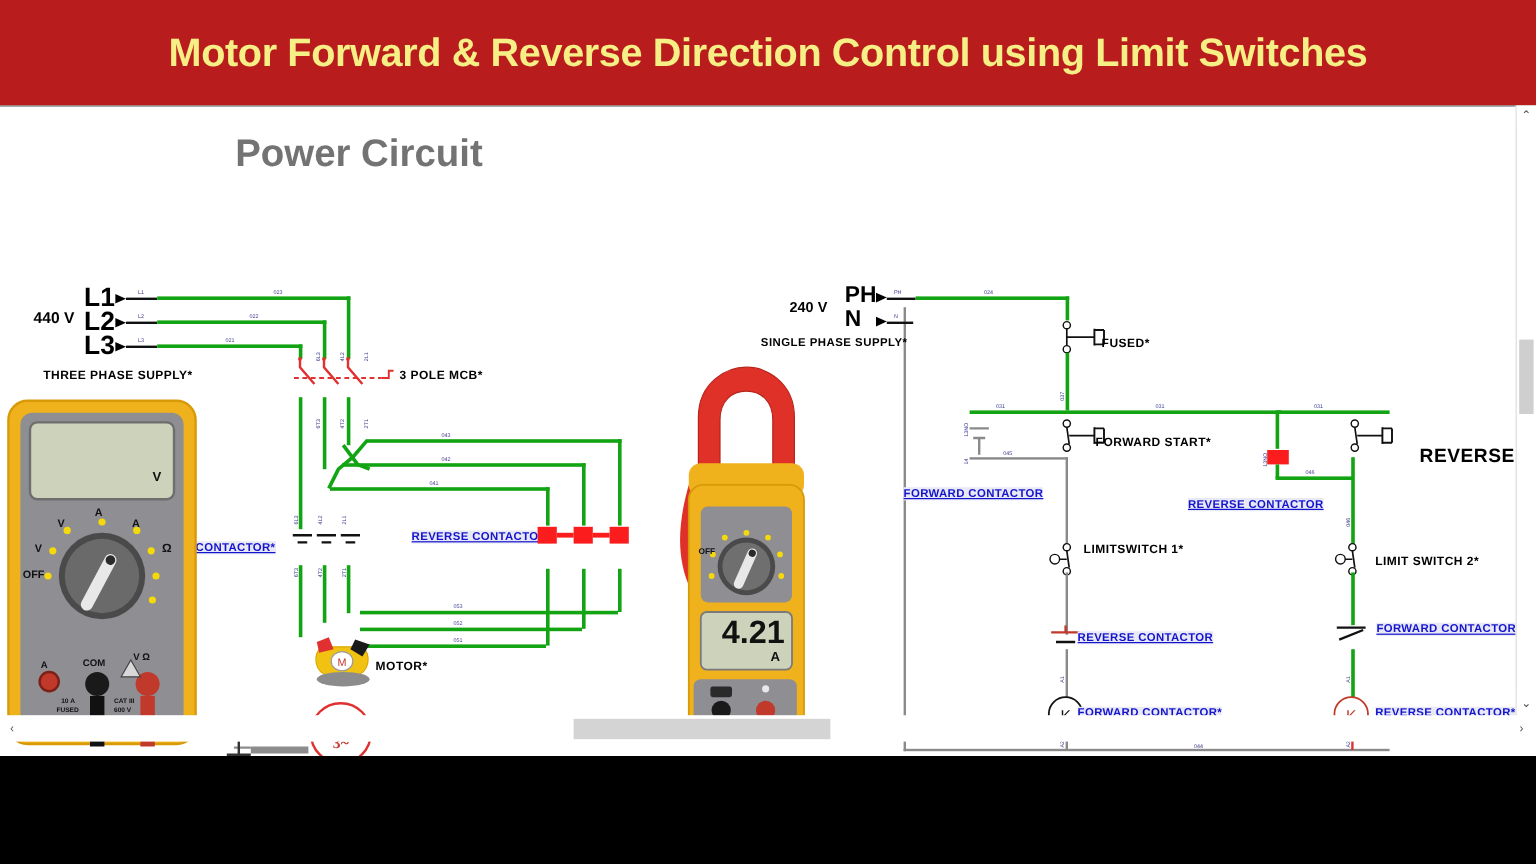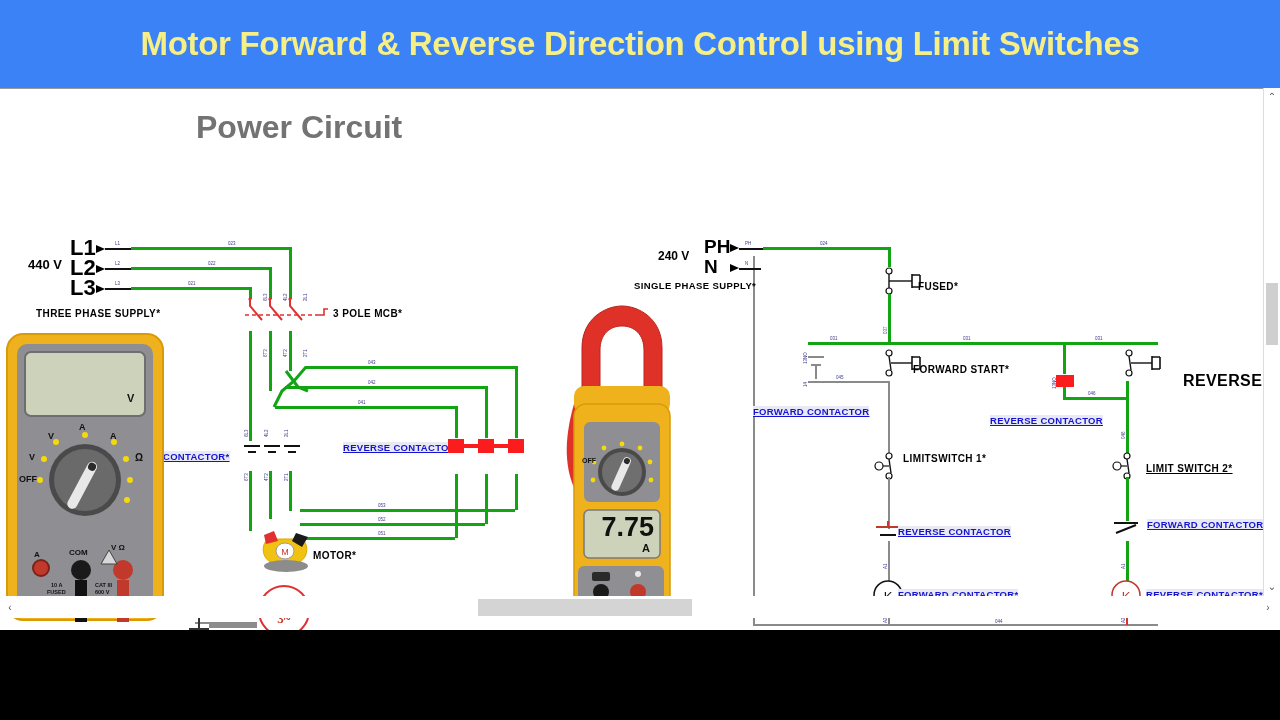--- a/index.html
+++ b/index.html
@@ -6,21 +6,21 @@
   html,body{margin:0;padding:0;}
   body{
     width:1280px;height:720px;overflow:hidden;background:#000000;
     font-family:"Liberation Sans",sans-serif;
   }
   #app{position:relative;width:1280px;height:720px;background:#000000;}
 
   
   .title-bar{
     position:absolute;left:0;top:0;width:1280px;height:88px;
-    background:#3b82f6;display:flex;align-items:center;justify-content:center;
+    background:#b91c1c;display:flex;align-items:center;justify-content:center;
   }
   .title-text{
     color:#f6ef85;font-size:33px;font-weight:bold;letter-spacing:-0.3px;
     white-space:nowrap;font-family:"Liberation Sans",sans-serif;
   }
 
   
   .footer-bar{
     position:absolute;left:0;top:630px;width:1280px;height:90px;
     background:#000000;display:flex;align-items:center;justify-content:center;
@@ -365,21 +365,21 @@
 
         <div class="wire wire-v" style="left:1126px;top:292px;height:74px;"></div>
         <div class="wirenum wirenum-v" style="left:1121px;top:350px;">046</div>
         <svg style="position:absolute;left:1106px;top:363px;" width="40" height="28">
           <circle cx="21" cy="4" r="3" fill="#fff" stroke="#111" stroke-width="1.2"></circle>
           <circle cx="21" cy="24" r="3" fill="#fff" stroke="#111" stroke-width="1.2"></circle>
           <line x1="21" y1="7" x2="23" y2="21" stroke="#111" stroke-width="1.4"></line>
           <circle cx="11" cy="14" r="4" fill="#fff" stroke="#111" stroke-width="1.2"></circle>
           <line x1="15" y1="14" x2="21" y2="14" stroke="#111" stroke-width="1.2"></line>
         </svg>
-        <div class="lbl lbl-black" style="left:1146px;top:374px;font-size:10px;text-decoration:underline;">LIMIT SWITCH 2*</div>
+        <div class="lbl lbl-black" style="left:1146px;top:374px;font-size:10px;">LIMIT SWITCH 2*</div>
         <div class="wire wire-v" style="left:1126px;top:388px;height:44px;"></div>
 
         <svg style="position:absolute;left:1110px;top:428px;" width="34" height="28">
           <line x1="4" y1="6" x2="28" y2="6" stroke="#111" stroke-width="2"></line>
           <line x1="6" y1="16" x2="26" y2="8" stroke="#111" stroke-width="2"></line>
         </svg>
         <div class="lbl-link" style="left:1147px;top:430px;">FORWARD CONTACTOR</div>
         <div class="wire wire-v" style="left:1126px;top:452px;height:40px;"></div>
 
         <svg style="position:absolute;left:1104px;top:488px;" width="44" height="44">
@@ -459,21 +459,21 @@
             <rect x="58" y="152" width="8" height="36" rx="4" fill="#e8e8e8"></rect>
             <circle cx="62" cy="156" r="3" fill="#2a2a2a"></circle>
           </g>
           <rect x="24" y="206" width="76" height="48" rx="5" fill="#cdd3bb" stroke="#7a7a7a" stroke-width="1.5"></rect>
           <rect x="18" y="262" width="86" height="40" rx="6" fill="#8e8e93"></rect>
           <rect x="32" y="268" width="18" height="9" rx="2" fill="#2a2a2a"></rect>
           <circle cx="41" cy="288" r="8" fill="#1a1a1a"></circle>
           <circle cx="78" cy="288" r="8" fill="#c0392b"></circle>
           <circle cx="78" cy="270" r="3" fill="#e8e8e8"></circle>
         </svg>
-        <div style="position:absolute;left:26px;top:208px;width:68px;text-align:right;font-size:27px;font-weight:bold;color:#111;font-family:'Liberation Sans',sans-serif;">7.75</div>
+        <div style="position:absolute;left:26px;top:208px;width:68px;text-align:right;font-size:27px;font-weight:bold;color:#111;font-family:'Liberation Sans',sans-serif;">4.21</div>
         <div style="position:absolute;left:82px;top:238px;font-size:11px;font-weight:bold;color:#111;">A</div>
         <div style="position:absolute;left:22px;top:153px;font-size:7px;font-weight:bold;color:#111;">OFF</div>
       </div>
 
     </div>
   </div>
 
   <div class="vscroll">
     <div class="vs-arrow vs-up">⌃</div>
     <div class="vs-thumb"></div>

